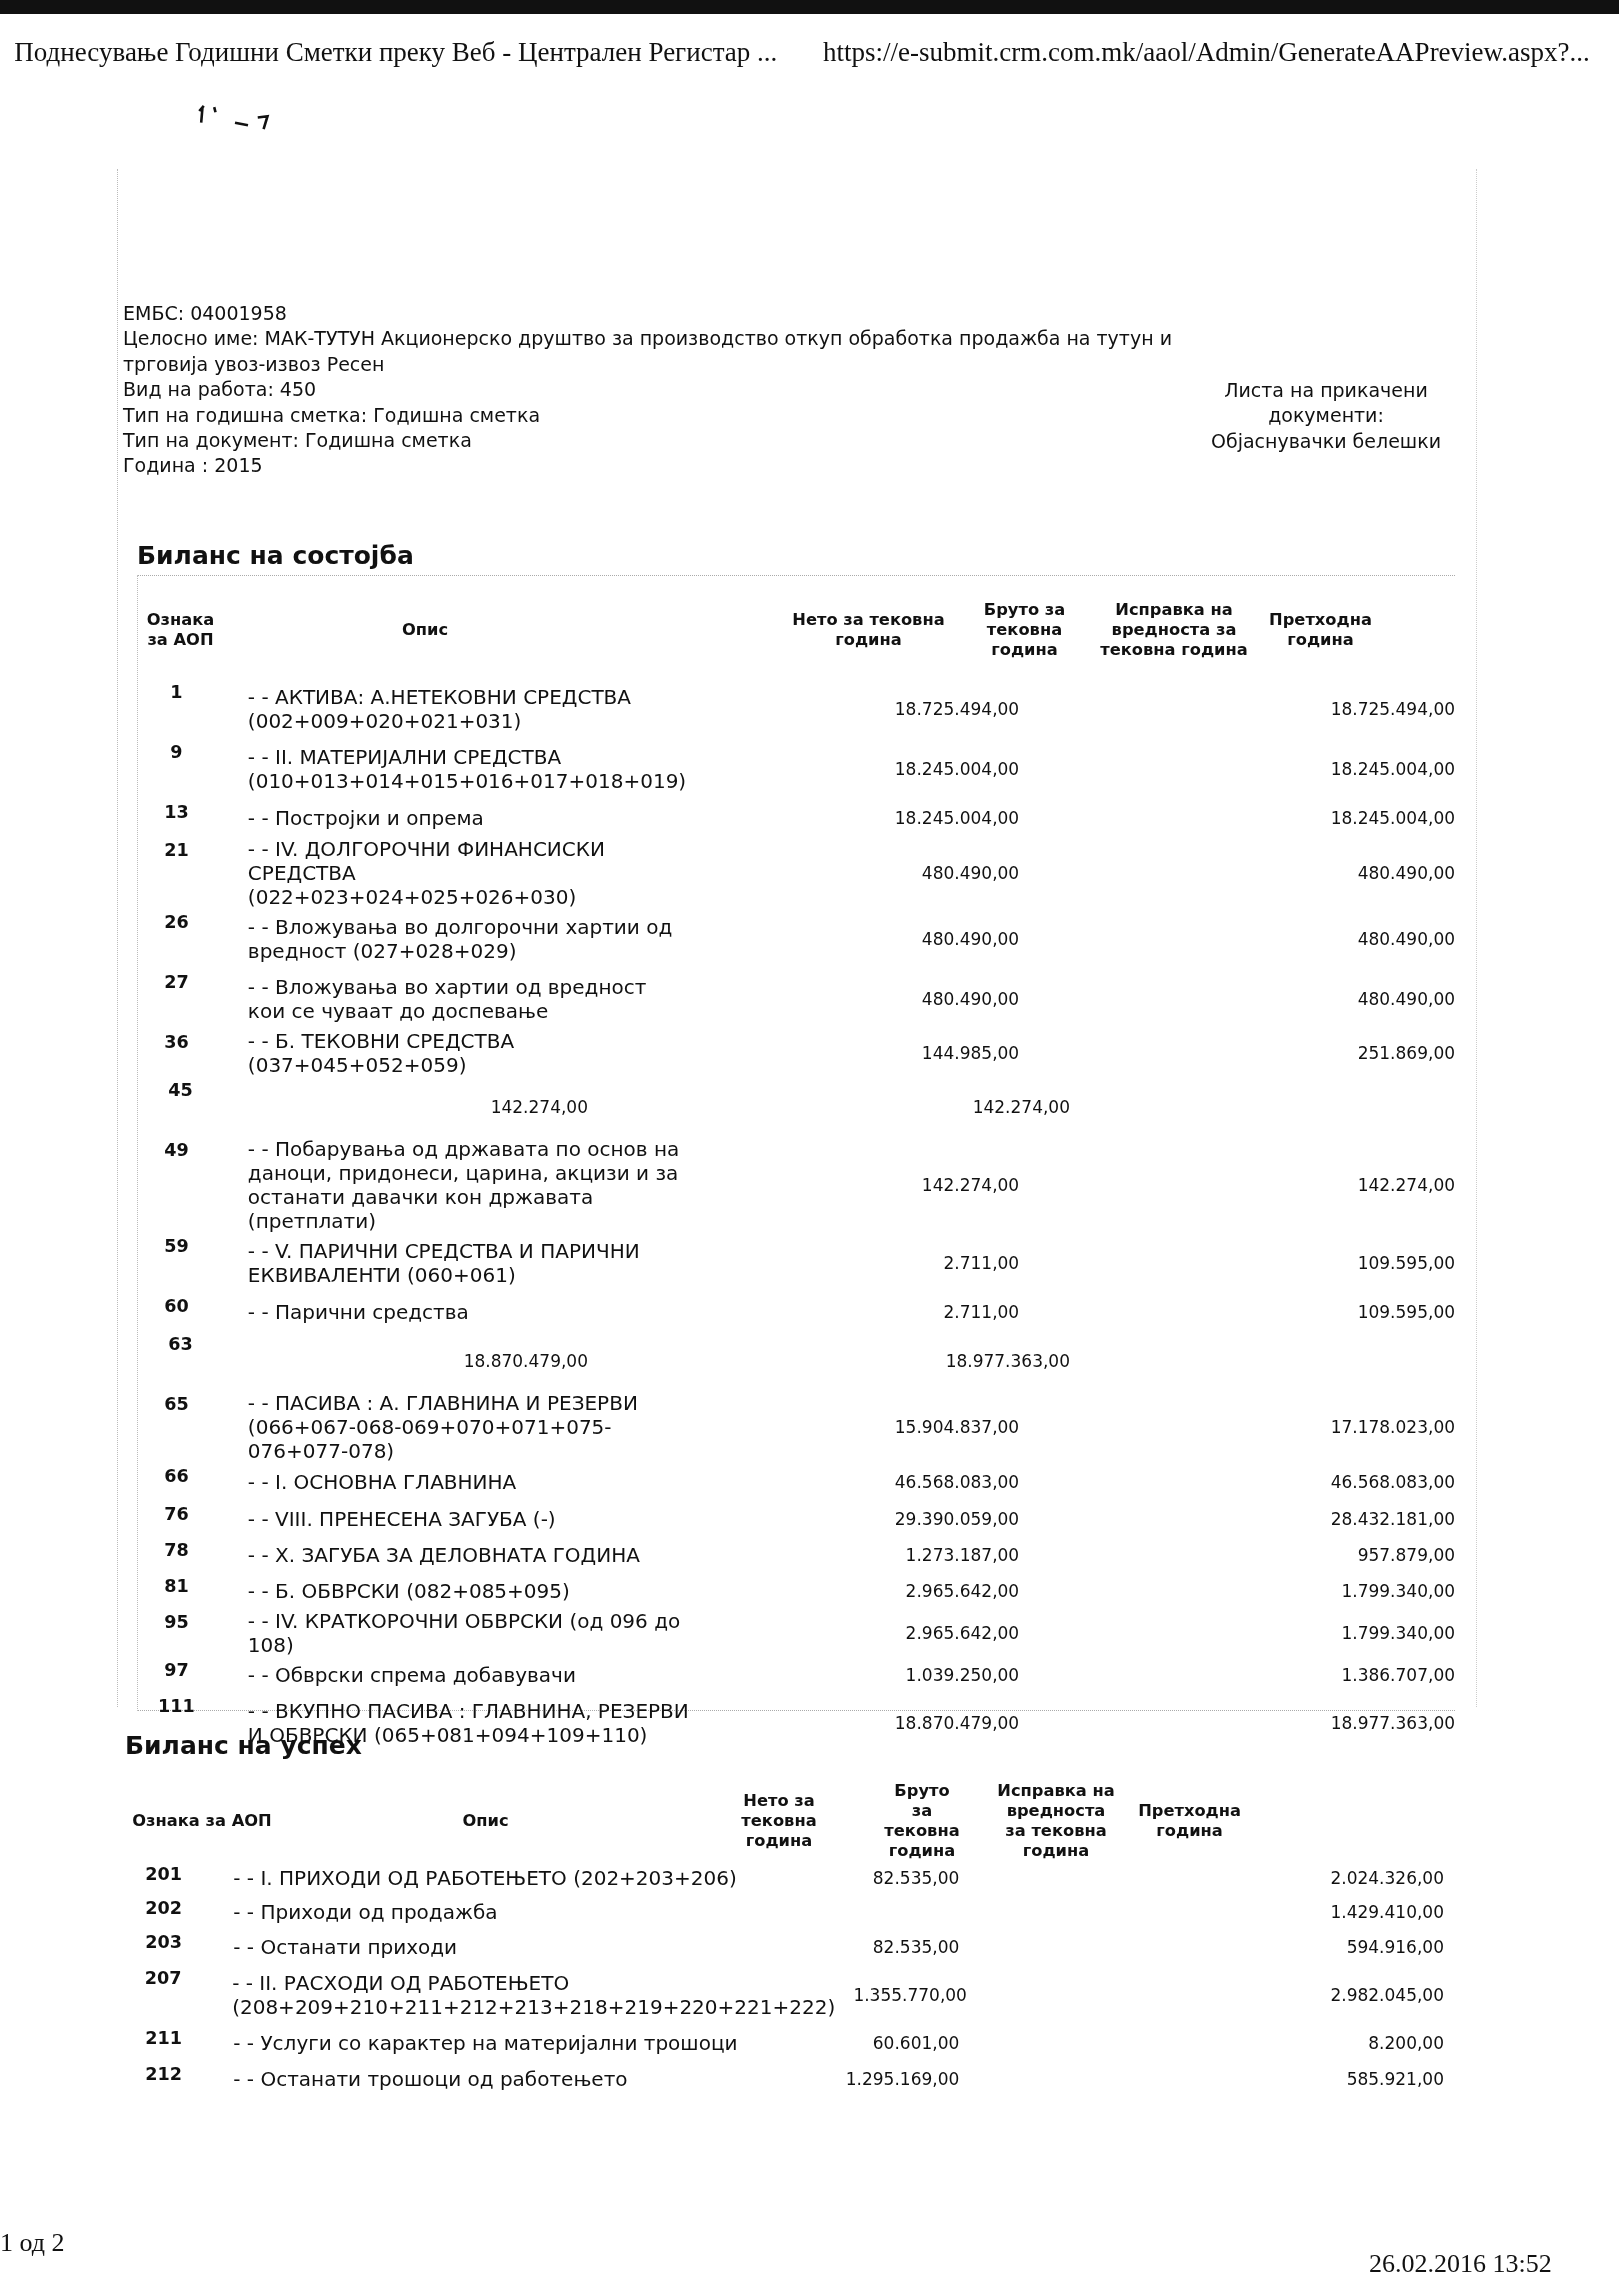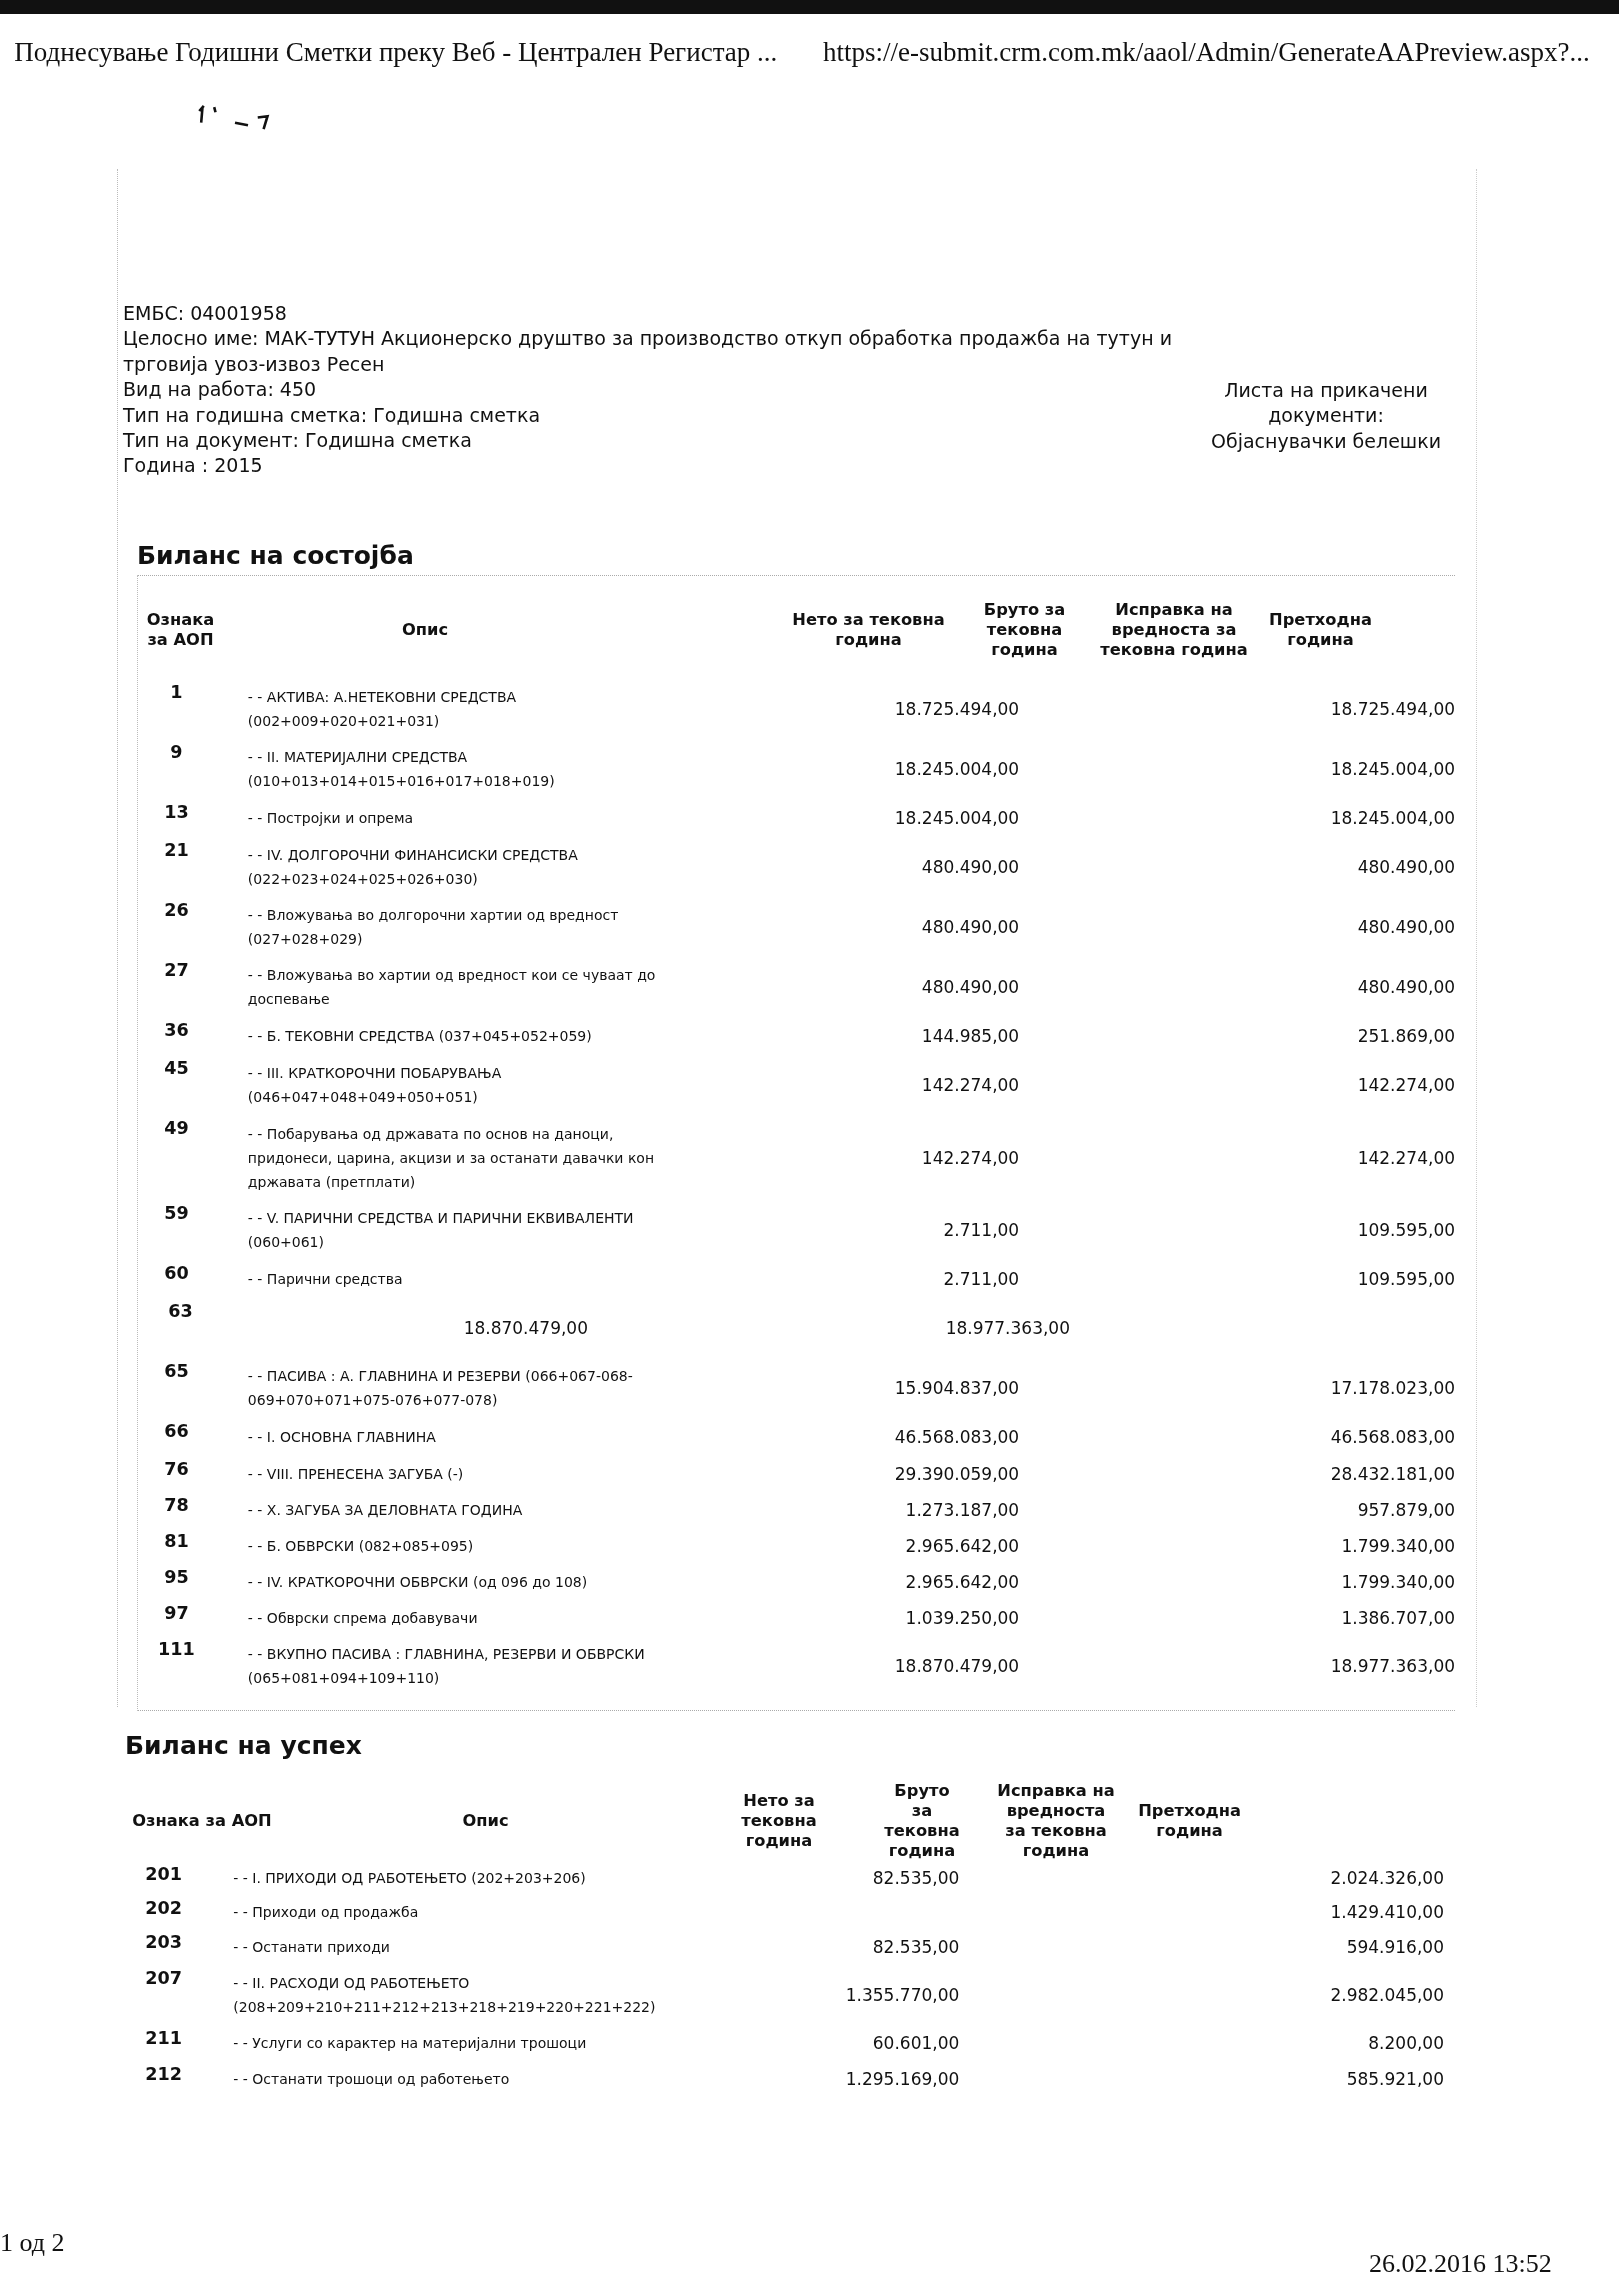--- a/index.html
+++ b/index.html
@@ -15,21 +15,21 @@
   .info { left:123px; top:301px; font-size:19px; line-height:25.4px; width:1108px; }
   .info div { white-space:nowrap; }
   .attach { left:1199px; top:378px; width:254px; font-size:19px; line-height:25.4px; text-align:center; }
   .section-title { font-size:25px; font-weight:bold; }
   .table { left:137px; width:1317px; font-size:17.6px; }
   .table-box { border-top:1.3px dotted #aaa; border-left:1.3px dotted #bbb; border-bottom:1.3px dotted #aaa; }
   .hdr { display:flex; align-items:center; font-weight:bold; font-size:16.3px; }
   .hdr div { text-align:center; line-height:20px; }
   .row { display:flex; align-items:center; }
   .c-aop { width:85px; text-align:center; font-weight:bold; font-size:17.6px; align-self:flex-start; padding-top:2.6px;}
-  .c-desc { line-height:24px; font-size:14px; }
+  .c-desc { line-height:24px; font-size:20px; }
   .c-num { text-align:right; font-size:17px; }
   .bs .c-desc { width:521px; padding-left:33px; box-sizing:border-box; }
   .bs .c-neto { width:365px; }
   .bs .c-bruto { width:130px; }
   .bs .c-ispr { width:156px; }
   .bs .c-prev { width:196px; }
   .is .c-aop { width:75px; }
   .is .c-desc { width:561px; padding-left:33px; box-sizing:border-box; }
   .is .c-neto { width:215px; }
   .is .c-bruto { width:140px; }
@@ -130,21 +130,20 @@
       <div class="row" style="min-height: 38px;">
         <div class="c-aop">36</div>
         <div class="c-desc">- - Б. ТЕКОВНИ СРЕДСТВА (037+045+052+059)</div>
         <div class="c-num c-neto">144.985,00</div>
         <div class="c-num c-bruto"></div>
         <div class="c-num c-ispr"></div>
         <div class="c-num c-prev">251.869,00</div>
       </div>
       <div class="row" style="min-height: 60px;">
         <div class="c-aop">45</div>
-        <div class="c-desc">- - III. КРАТКОРОЧНИ ПОБАРУВАЊА (046+047+048+049+050+051)</div>
         <div class="c-num c-neto">142.274,00</div>
         <div class="c-num c-bruto"></div>
         <div class="c-num c-ispr"></div>
         <div class="c-num c-prev">142.274,00</div>
       </div>
       <div class="row" style="min-height: 85px;">
         <div class="c-aop">49</div>
         <div class="c-desc">- - Побарувања од државата по основ на даноци, придонеси, царина, акцизи и за останати давачки кон државата (претплати)</div>
         <div class="c-num c-neto">142.274,00</div>
         <div class="c-num c-bruto"></div>

